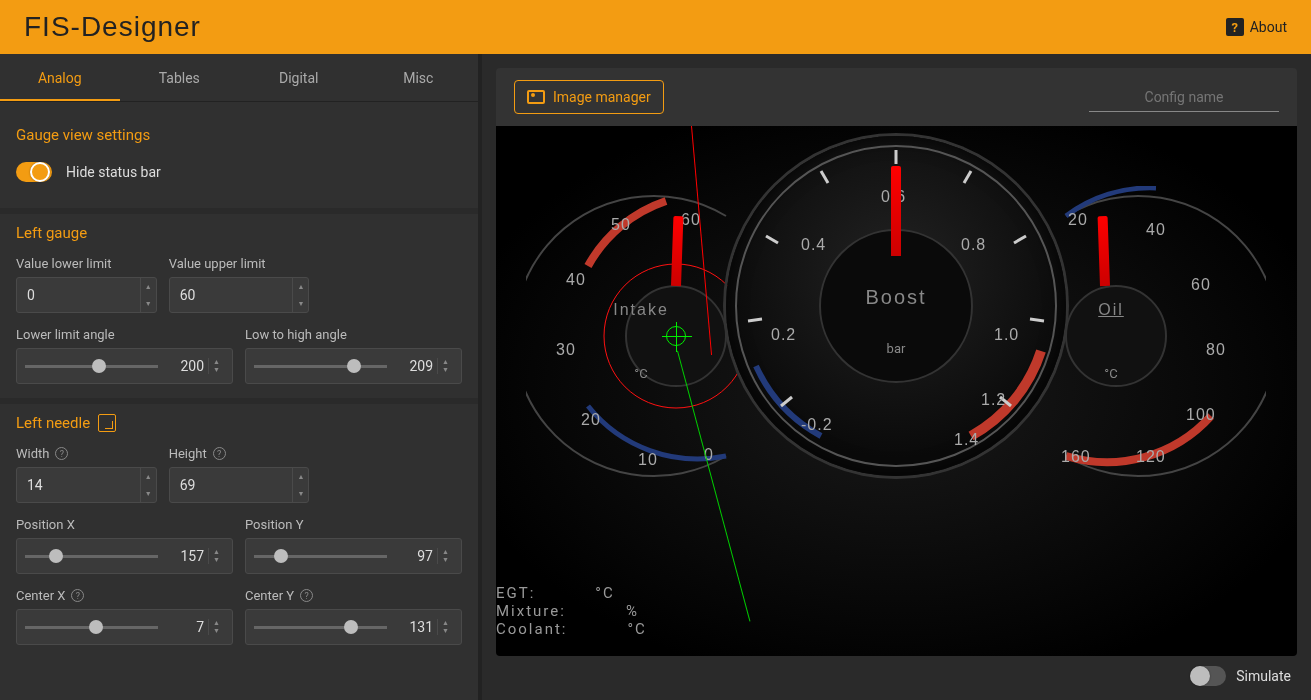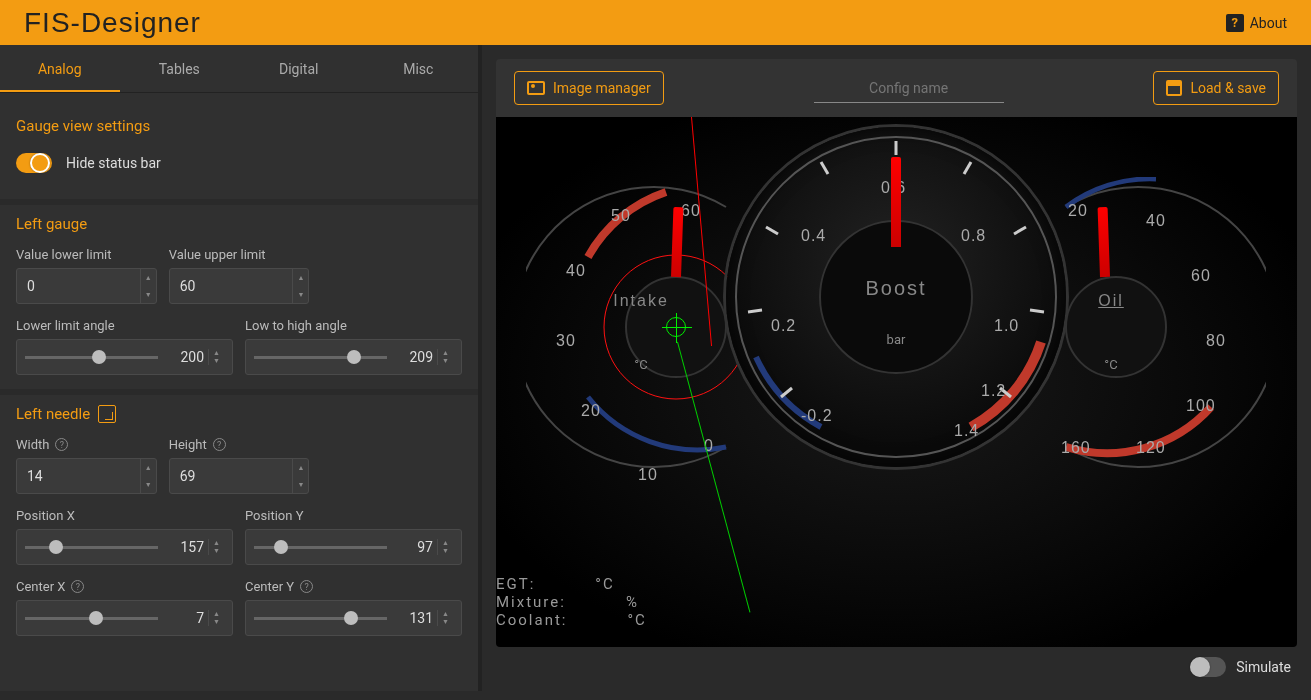--- a/index.html
+++ b/index.html
@@ -1,17 +1,17 @@
 <!DOCTYPE html>
 <html><head>
 <meta charset="utf-8">
 <style>
   * { box-sizing: border-box; margin: 0; padding: 0; font-family: -apple-system, BlinkMacSystemFont, "Segoe UI", Roboto, sans-serif; }
   body { background: #2a2a2a; color: #ccc; width: 1311px; height: 700px; overflow: hidden; }
-  .header { background: #f39c12; height: 45px; display: flex; align-items: center; justify-content: space-between; padding: 0 24px; }
+  .header { background: #f39c12; height: 54px; display: flex; align-items: center; justify-content: space-between; padding: 0 24px; }
   .app-title { font-size: 28px; font-weight: 400; color: #222; letter-spacing: 1px; font-family: "Segoe UI", sans-serif; }
   .about { display: flex; align-items: center; gap: 6px; color: #222; font-size: 14px; cursor: pointer; }
   .about-icon { width: 18px; height: 18px; background: #222; color: #f39c12; display: inline-flex; align-items: center; justify-content: center; font-weight: bold; font-size: 13px; border-radius: 2px; }
   .main { display: flex; height: calc(700px - 54px); }
   .sidebar { width: 482px; background: #303030; display: flex; flex-direction: column; border-right: 4px solid #222; }
   .tabs { display: flex; height: 48px; border-bottom: 1px solid #222; }
   .tab { flex: 1; text-align: center; line-height: 48px; font-size: 14px; color: #aaa; cursor: pointer; }
   .tab.active { color: #f39c12; border-bottom: 2px solid #f39c12; }
   .panel { overflow-y: auto; flex: 1; padding: 14px 16px; scrollbar-width: thin; scrollbar-color: #555 #303030; }
   .panel::-webkit-scrollbar { width: 8px; }
@@ -245,38 +245,34 @@
     </div>
   </div>
 
   <div class="content">
     <div class="toolbar">
       <button class="btn-outline">
         <span class="img-icon"></span>
         <span>Image manager</span>
       </button>
       <input class="config-input" placeholder="Config name" style="">
-      <button class="btn-outline">
-        <span class="save-icon"></span>
-        <span>Load &amp; save</span>
-      </button>
     </div>
 
     <div class="preview">
 
       <div class="gauge" style="left:30px; top:60px; width:230px; height:300px;">
         <svg width="230" height="300" viewBox="0 0 230 300">
           <path d="M 200 270 A 140 140 0 1 1 200 30" fill="none" stroke="#444" stroke-width="2"></path>
           <path d="M 200 270 A 140 140 0 0 1 62 220" fill="none" stroke="#223a7a" stroke-width="5"></path>
           <path d="M 62 80 A 140 140 0 0 1 140 15" fill="none" stroke="#c0392b" stroke-width="8"></path>
           <circle cx="150" cy="150" r="72" fill="none" stroke="#f11" stroke-width="1"></circle>
           <circle cx="150" cy="150" r="50" fill="#111" stroke="#333" stroke-width="2"></circle>
         </svg>
         <div class="tick-label" style="left:178px; top:260px;">0</div>
-        <div class="tick-label" style="left:112px; top:265px;margin-top:24px;">10</div>
+        <div class="tick-label" style="left:112px; top:265px;">10</div>
         <div class="tick-label" style="left:55px; top:225px;">20</div>
         <div class="tick-label" style="left:30px; top:155px;">30</div>
         <div class="tick-label" style="left:40px; top:85px;">40</div>
         <div class="tick-label" style="left:85px; top:30px;">50</div>
         <div class="tick-label" style="left:155px; top:25px;">60</div>
         <div class="gauge-label" style="top:115px;">Intake</div>
         <div class="gauge-unit" style="top:180px;">°C</div>
         <div class="needle" style="left:145px; top:30px; width:10px; height:70px; transform:rotate(2deg);"></div>
         <div class="crosshair" style="left:140px; top:140px;"></div>
       </div>

